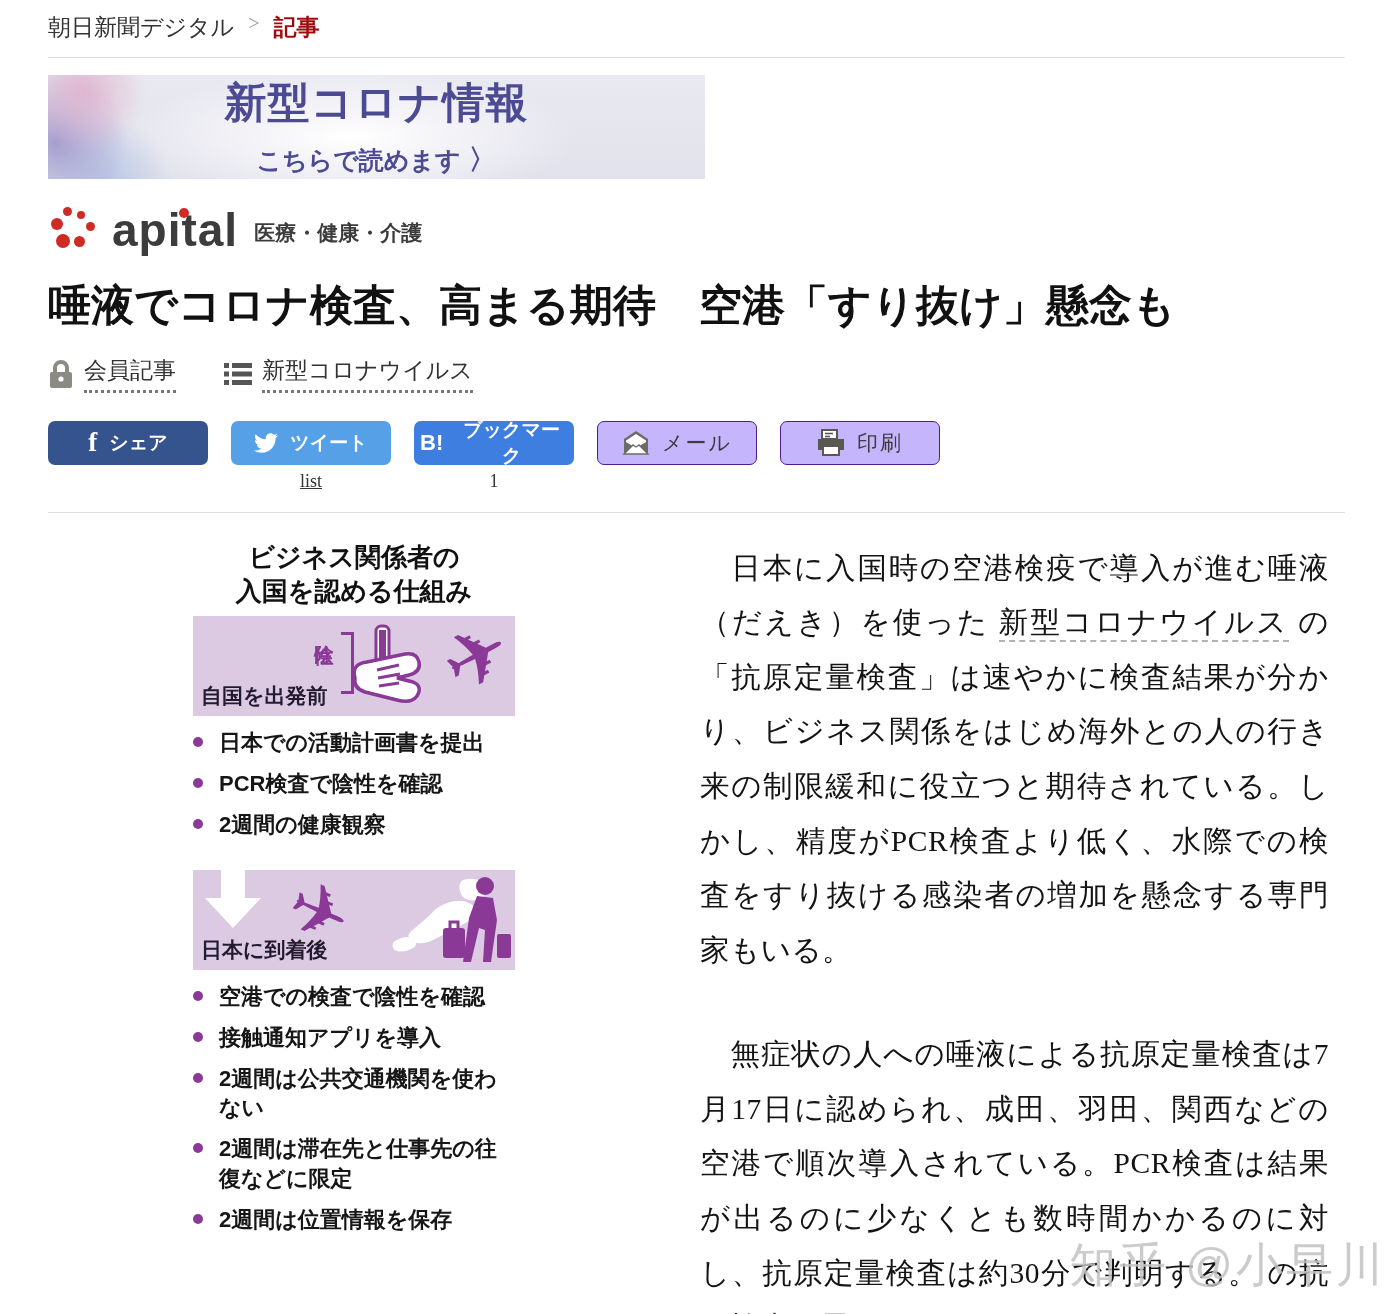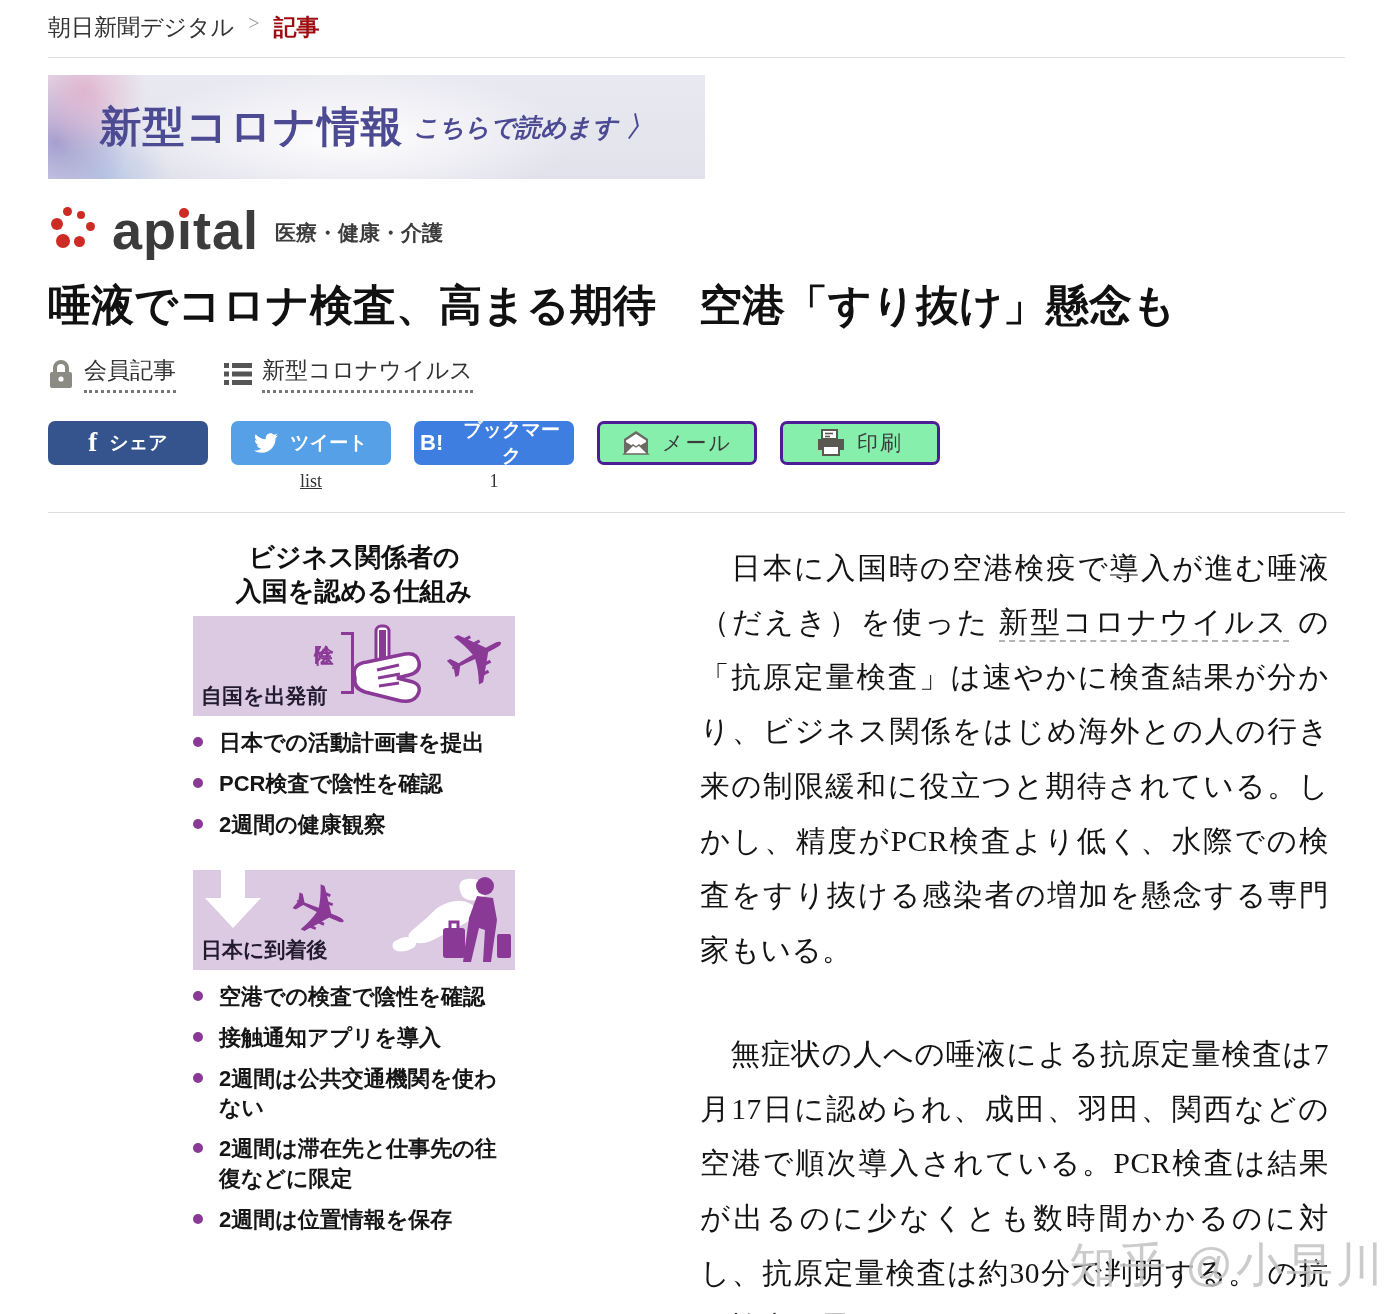--- a/index.html
+++ b/index.html
@@ -10,40 +10,41 @@
 
   
   .breadcrumb{display:flex;align-items:flex-start;gap:14px;padding:12px 0 10px 0;font-size:23px;}
   .bc-site{color:#333;}
   .bc-sep{color:#999;font-size:20px;}
   .bc-current{color:#9e0b0f;font-weight:bold;}
   .rule{border:none;border-top:1px solid #ddd;margin:4px 0 0 0;}
 
   
   .banner{margin-top:17px;width:657px;height:104px;position:relative;overflow:hidden;
-     display:flex;align-items:center;justify-content:center;gap:10px;cursor:pointer;
+     display:flex;align-items:center;justify-content:flex-start;gap:10px;cursor:pointer;
      background:
        radial-gradient(ellipse 300px 90px at 46% 60%, #ffffff 0%, rgba(255,255,255,0) 75%),
        radial-gradient(circle at 36px 16px, rgba(224,178,205,.9), rgba(224,178,205,0) 62px),
        radial-gradient(circle at 8px 66px, rgba(148,140,199,.8), rgba(148,140,199,0) 72px),
        radial-gradient(circle at 58px 108px, rgba(173,192,228,.8), rgba(173,192,228,0) 66px),
        linear-gradient(#e9e9f1,#e2e2ec);
+     flex-direction: column;
   }
   .banner-title{font-family:"Liberation Sans","DejaVu Sans",sans-serif;
      font-size:42px;font-weight:bold;color:#4c4a92;letter-spacing:1px;}
   .banner-cta{font-family:"Liberation Sans","DejaVu Sans",sans-serif;
-     font-size:25px;font-weight:bold;color:#4c4a92;display:flex;align-items:center;gap:8px;font-style:italic;}
+     font-size:25px;font-weight:bold;color:#4c4a92;display:flex;align-items:center;gap:8px;}
   .banner-arrow{font-size:28px;font-weight:bold;}
 
   
   .brand{margin-top:22px;display:flex;align-items:flex-end;gap:16px;height:52px;}
   .brand-dots{position:relative;width:48px;height:48px;flex:none;}
   .brand-dots i{position:absolute;border-radius:50%;background:#cf2b25;}
   .brand-logo{position:relative;font-family:"Liberation Sans","DejaVu Sans",sans-serif;
-     font-weight:bold;font-size:54px;line-height:46px;color:#3c3c3c;letter-spacing:1px;}
+     font-weight:bold;font-size:46px;line-height:46px;color:#3c3c3c;letter-spacing:1px;}
   .brand-idot{position:absolute;left:67px;top:1px;width:10px;height:10px;border-radius:50%;background:#cf2b25;}
   .brand-tagline{font-family:"Liberation Sans","DejaVu Sans",sans-serif;
      font-weight:bold;font-size:21px;color:#3c3c3c;padding-bottom:6px;}
 
   
   h1.headline{margin:26px 0 0 0;font-size:43px;line-height:1.25;font-weight:bold;color:#111;}
 
   
   .meta{margin-top:22px;display:flex;align-items:center;gap:48px;font-size:23px;color:#333;}
   .meta-item{display:flex;align-items:center;gap:10px;}
@@ -54,21 +55,21 @@
 
   
   .share{margin-top:28px;display:flex;gap:23px;align-items:flex-start;}
   .share-col{display:flex;flex-direction:column;align-items:center;gap:6px;}
   .share-btn{width:160px;height:44px;border-radius:7px;border:none;cursor:pointer;
      display:flex;align-items:center;justify-content:center;gap:12px;
      font-family:"Liberation Sans","DejaVu Sans",sans-serif;font-size:19px;font-weight:bold;color:#fff;}
   .btn-fb{background:#35548e;}
   .btn-tw{background:#55a0e6;}
   .btn-ht{background:#3d7ee0;}
-  .btn-plain{background:#86efac;border:3px solid #4c1d95;color:#3c3c3c;font-weight:normal;font-size:21px;
+  .btn-plain{background:#c4b5fd;border:1px solid #4c1d95;color:#3c3c3c;font-weight:normal;font-size:21px;
      font-family:"Liberation Serif","DejaVu Serif",serif;letter-spacing:2px;}
   .fb-f{font-family:"Liberation Serif","DejaVu Serif",serif;font-size:27px;font-weight:bold;}
   .ht-b{font-style:normal;font-size:22px;font-weight:bold;}
   .share-sub{font-size:18px;color:#333;}
   .share-sub.u{text-decoration:underline;}
 
   .rule2{border:none;border-top:1px solid #ddd;margin:20px 0 0 0;}
 
   
   .main{display:flex;margin-top:28px;}

